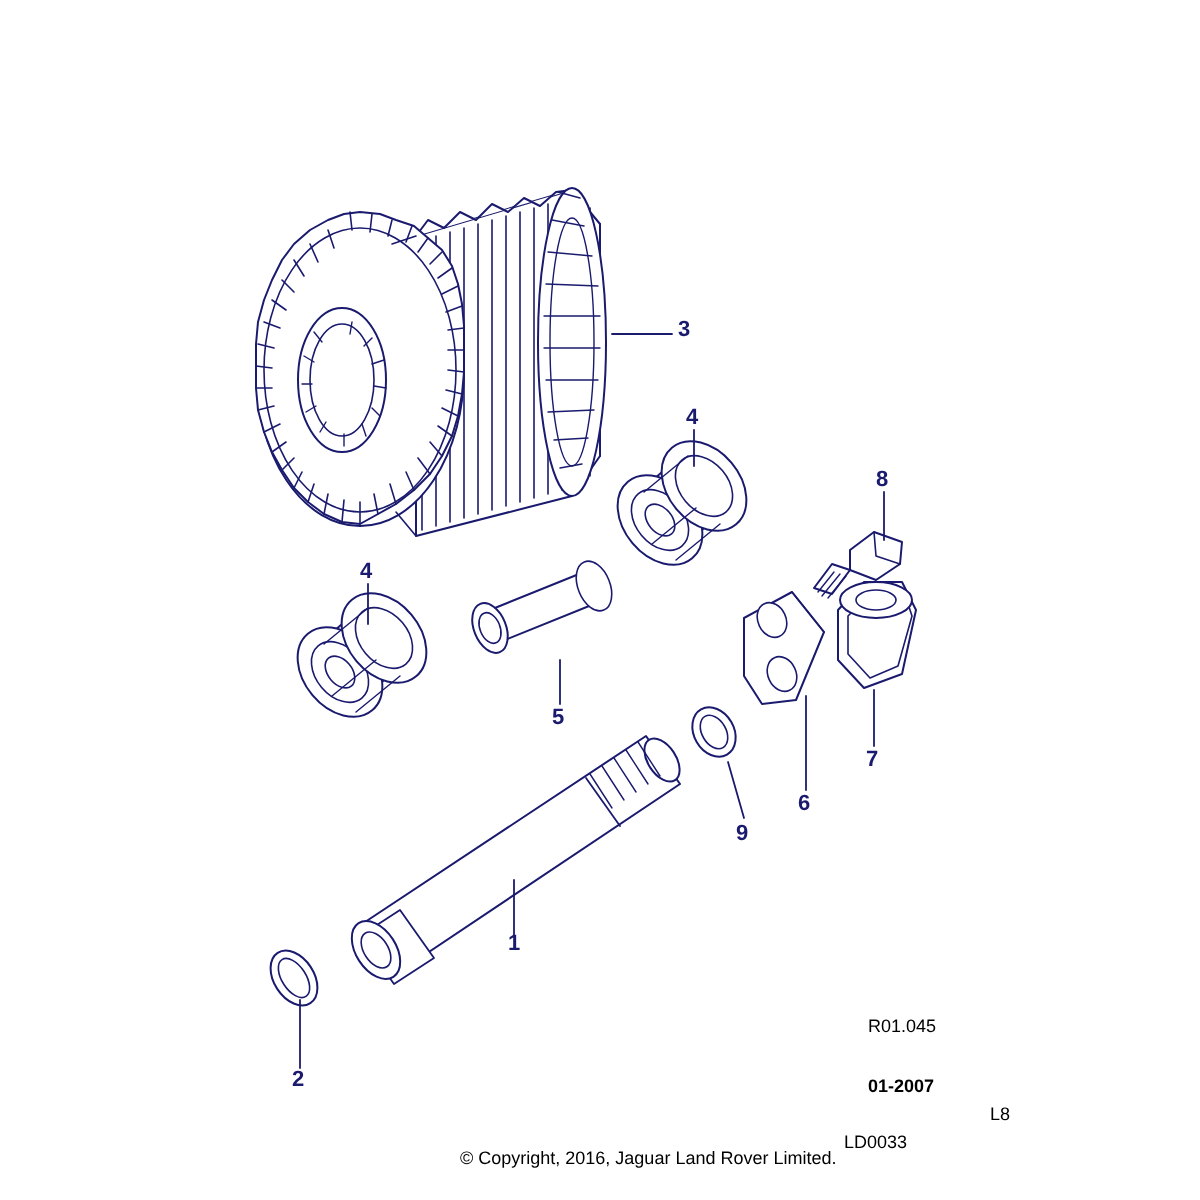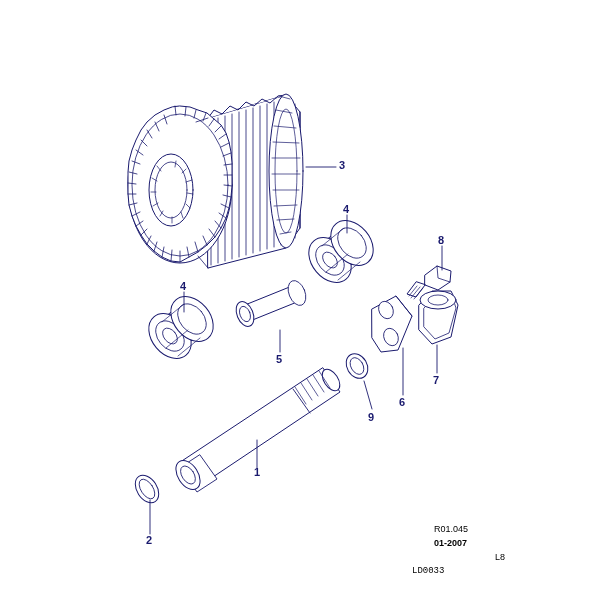--- a/index.html
+++ b/index.html
@@ -281,19 +281,20 @@
   <div class="callout" style="left:146px; top:534px;">2</div>
   <div class="callout" style="left:339px; top:159px;">3</div>
   <div class="callout" style="left:343px; top:203px;">4</div>
   <div class="callout" style="left:180px; top:280px;">4</div>
   <div class="callout" style="left:276px; top:353px;">5</div>
   <div class="callout" style="left:399px; top:396px;">6</div>
   <div class="callout" style="left:433px; top:374px;">7</div>
   <div class="callout" style="left:438px; top:234px;">8</div>
   <div class="callout" style="left:368px; top:411px;">9</div>
 
-  <div class="meta" style="left:434px; top:524px;">R01.045</div>
+  <div class="meta" style="left:434px; top:508px;">R01.045</div>
   <div class="meta" style="left:434px; top:538px;font-weight:bold;">01-2007</div>
   <div class="meta" style="left:447px; top:552px;padding-left:48px;">L8</div>
-  <div class="meta" style="left:412px; top:566px;font-family:Liberation Mono, monospace;">LD0033</div>
-
+  <div class="meta" style="left:422px; top:566px;">LD0033</div>
+
+  <div class="copyright" style="left:230px; top:574px;">© Copyright, 2016, Jaguar Land Rover Limited.</div>
 
 </div>
 
 </body></html>

